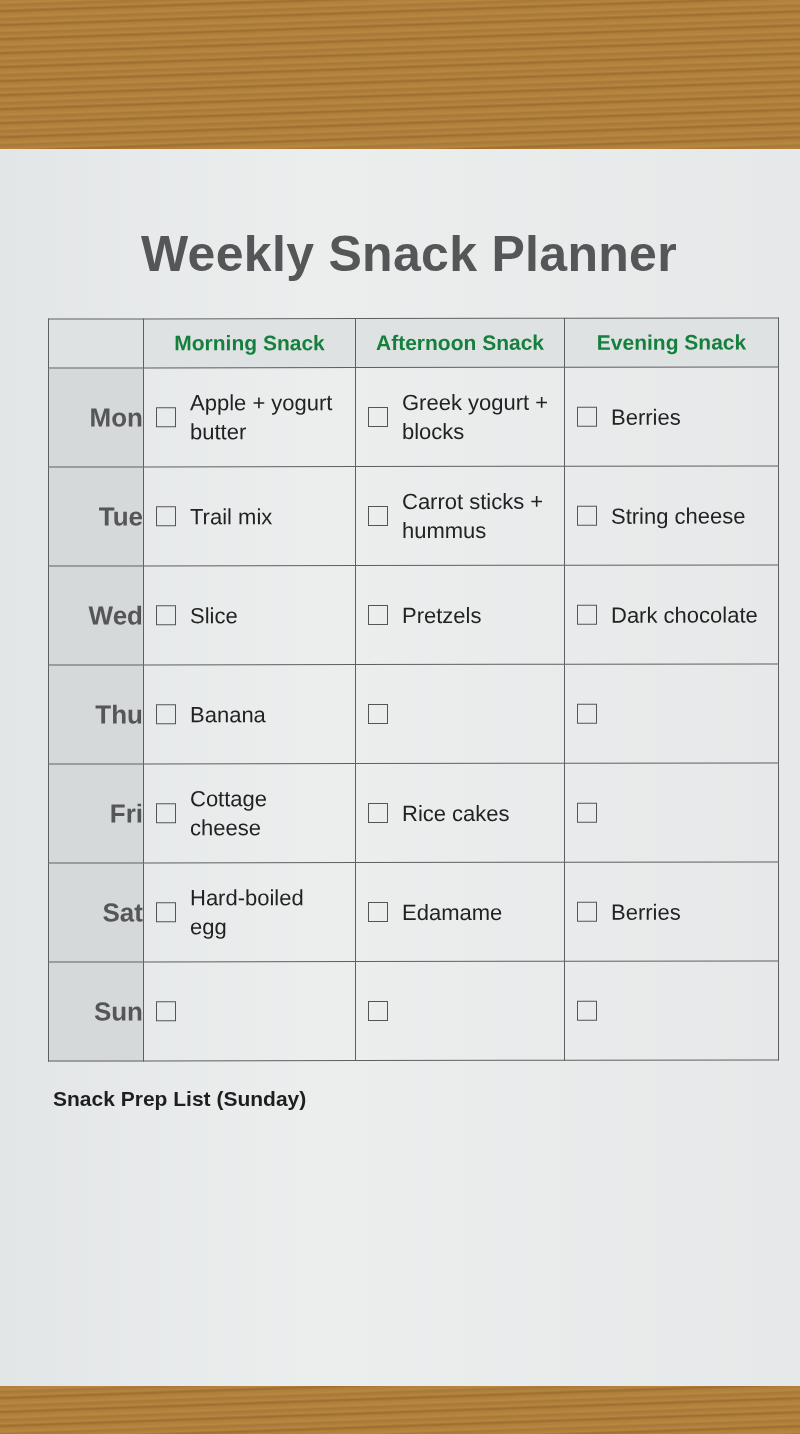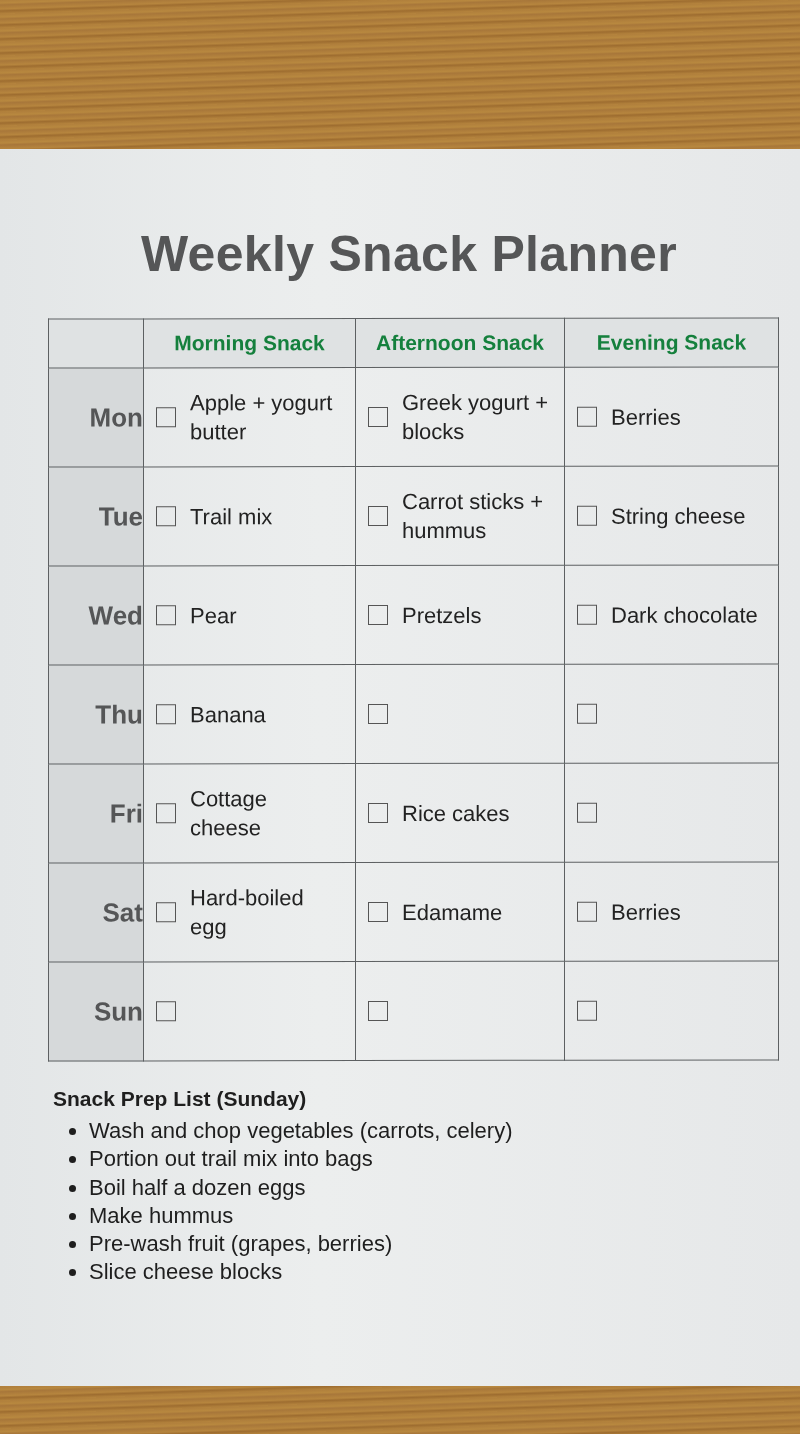--- a/index.html
+++ b/index.html
@@ -108,21 +108,21 @@
               <span class="cb"></span>
               <span class="snack">String cheese</span>
             </div>
           </td>
         </tr>
         <tr>
           <td class="day">Wed</td>
           <td>
             <div class="cell-inner">
               <span class="cb"></span>
-              <span class="snack">Pear</span>
+              <span class="snack">Slice</span>
             </div>
           </td>
           <td>
             <div class="cell-inner">
               <span class="cb"></span>
               <span class="snack">Pretzels</span>
             </div>
           </td>
           <td>
             <div class="cell-inner">
@@ -213,22 +213,14 @@
               <span class="cb"></span>
               <span class="snack"></span>
             </div>
           </td>
         </tr>
       </tbody>
   </table>
 
   <div class="prep">
     <h3>Snack Prep List (Sunday)</h3>
-    <ul>
-      <li>Wash and chop vegetables (carrots, celery)</li>
-      <li>Portion out trail mix into bags</li>
-      <li>Boil half a dozen eggs</li>
-      <li>Make hummus</li>
-      <li>Pre-wash fruit (grapes, berries)</li>
-      <li>Slice cheese blocks</li>
-    </ul>
   </div>
 </div>
 
 </body></html>

